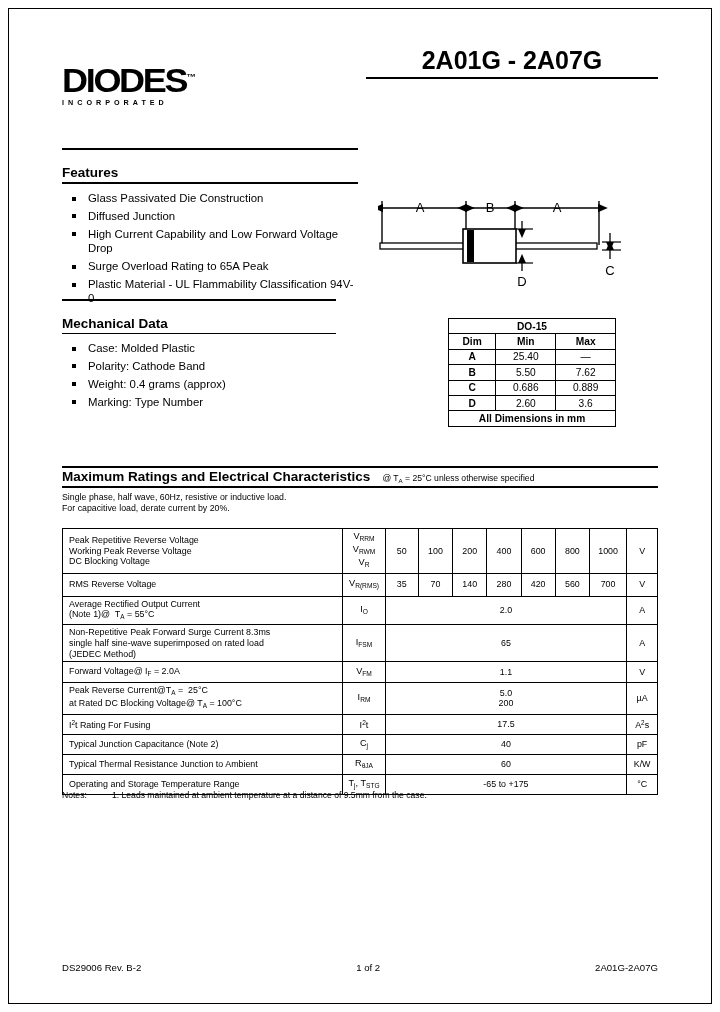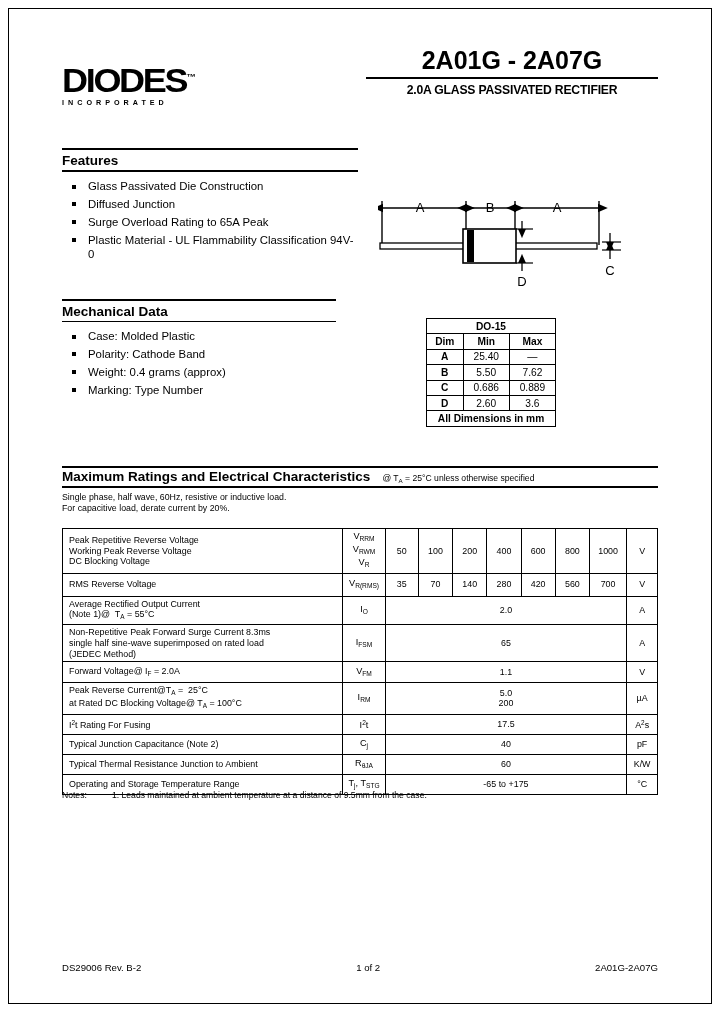--- a/index.html
+++ b/index.html
@@ -88,21 +88,21 @@
   
   .sec {
     position: absolute;
   }
   .sec-title {
     font-size: 13.5px;
     font-weight: bold;
     padding-bottom: 1px;
     border-top: 2px solid #000;
     border-bottom: 2px solid #000;
-    padding-top: 3px;
+    padding-top: 15px;
     line-height: 16px;
   }
   .sec-title.thin-bottom { border-bottom: 1.5px solid #000; }
 
   ul.bullets {
     list-style: none;
     margin: 7px 0 0 0;
     padding: 0;
   }
   ul.bullets li {
@@ -121,22 +121,22 @@
   }
 
   
   .drawing {
     position: absolute;
     left: 378px; top: 183px;
     width: 272px; height: 112px;
   }
   .dim-table-wrap {
     position: absolute;
-    left: 426px; top: 318px;
-    width: 130px;
+    left: 448px; top: 318px;
+    width: 168px;
     border: 1.6px solid #000;
     box-sizing: border-box;
   }
   .dim-table-wrap table { border-collapse: collapse; width: 100%; font-size: 10.2px; }
   .dim-table-wrap td {
     border: 1px solid #000;
     text-align: center;
     padding: 1.7px 2px;
   }
   .dim-table-wrap tr:first-child td { border-top: none; }
@@ -241,29 +241,29 @@
   <div class="header">
     <div class="logo">
       <div class="logo-word">
         <span>DIODES</span><sup>™</sup>
       </div>
       <div class="logo-sub">INCORPORATED</div>
     </div>
     <div class="title-block">
       <div class="title-main">2A01G - 2A07G</div>
       <div class="title-rule"></div>
-      <div class="title-sub">2.0A GLASS PASSIVATED RECTIFIER</div>
     </div>
   </div>
 
   <div class="sec" style="left:62px; top:148px; width:296px;">
     <div class="sec-title">Features</div>
     <ul class="bullets">
       <li><span>Glass Passivated Die Construction</span></li>
       <li><span>Diffused Junction</span></li>
+      <li><span>High Current Capability and Low Forward Voltage Drop</span></li>
       <li><span>Surge Overload Rating to 65A Peak</span></li>
       <li><span>Plastic Material - UL Flammability Classification 94V-0</span></li>
     </ul>
   </div>
 
   <div class="sec" style="left:62px; top:299px; width:274px;">
     <div class="sec-title thin-bottom">Mechanical Data</div>
     <ul class="bullets">
       <li><span>Case: Molded Plastic</span></li>
       <li><span>Polarity: Cathode Band</span></li>

